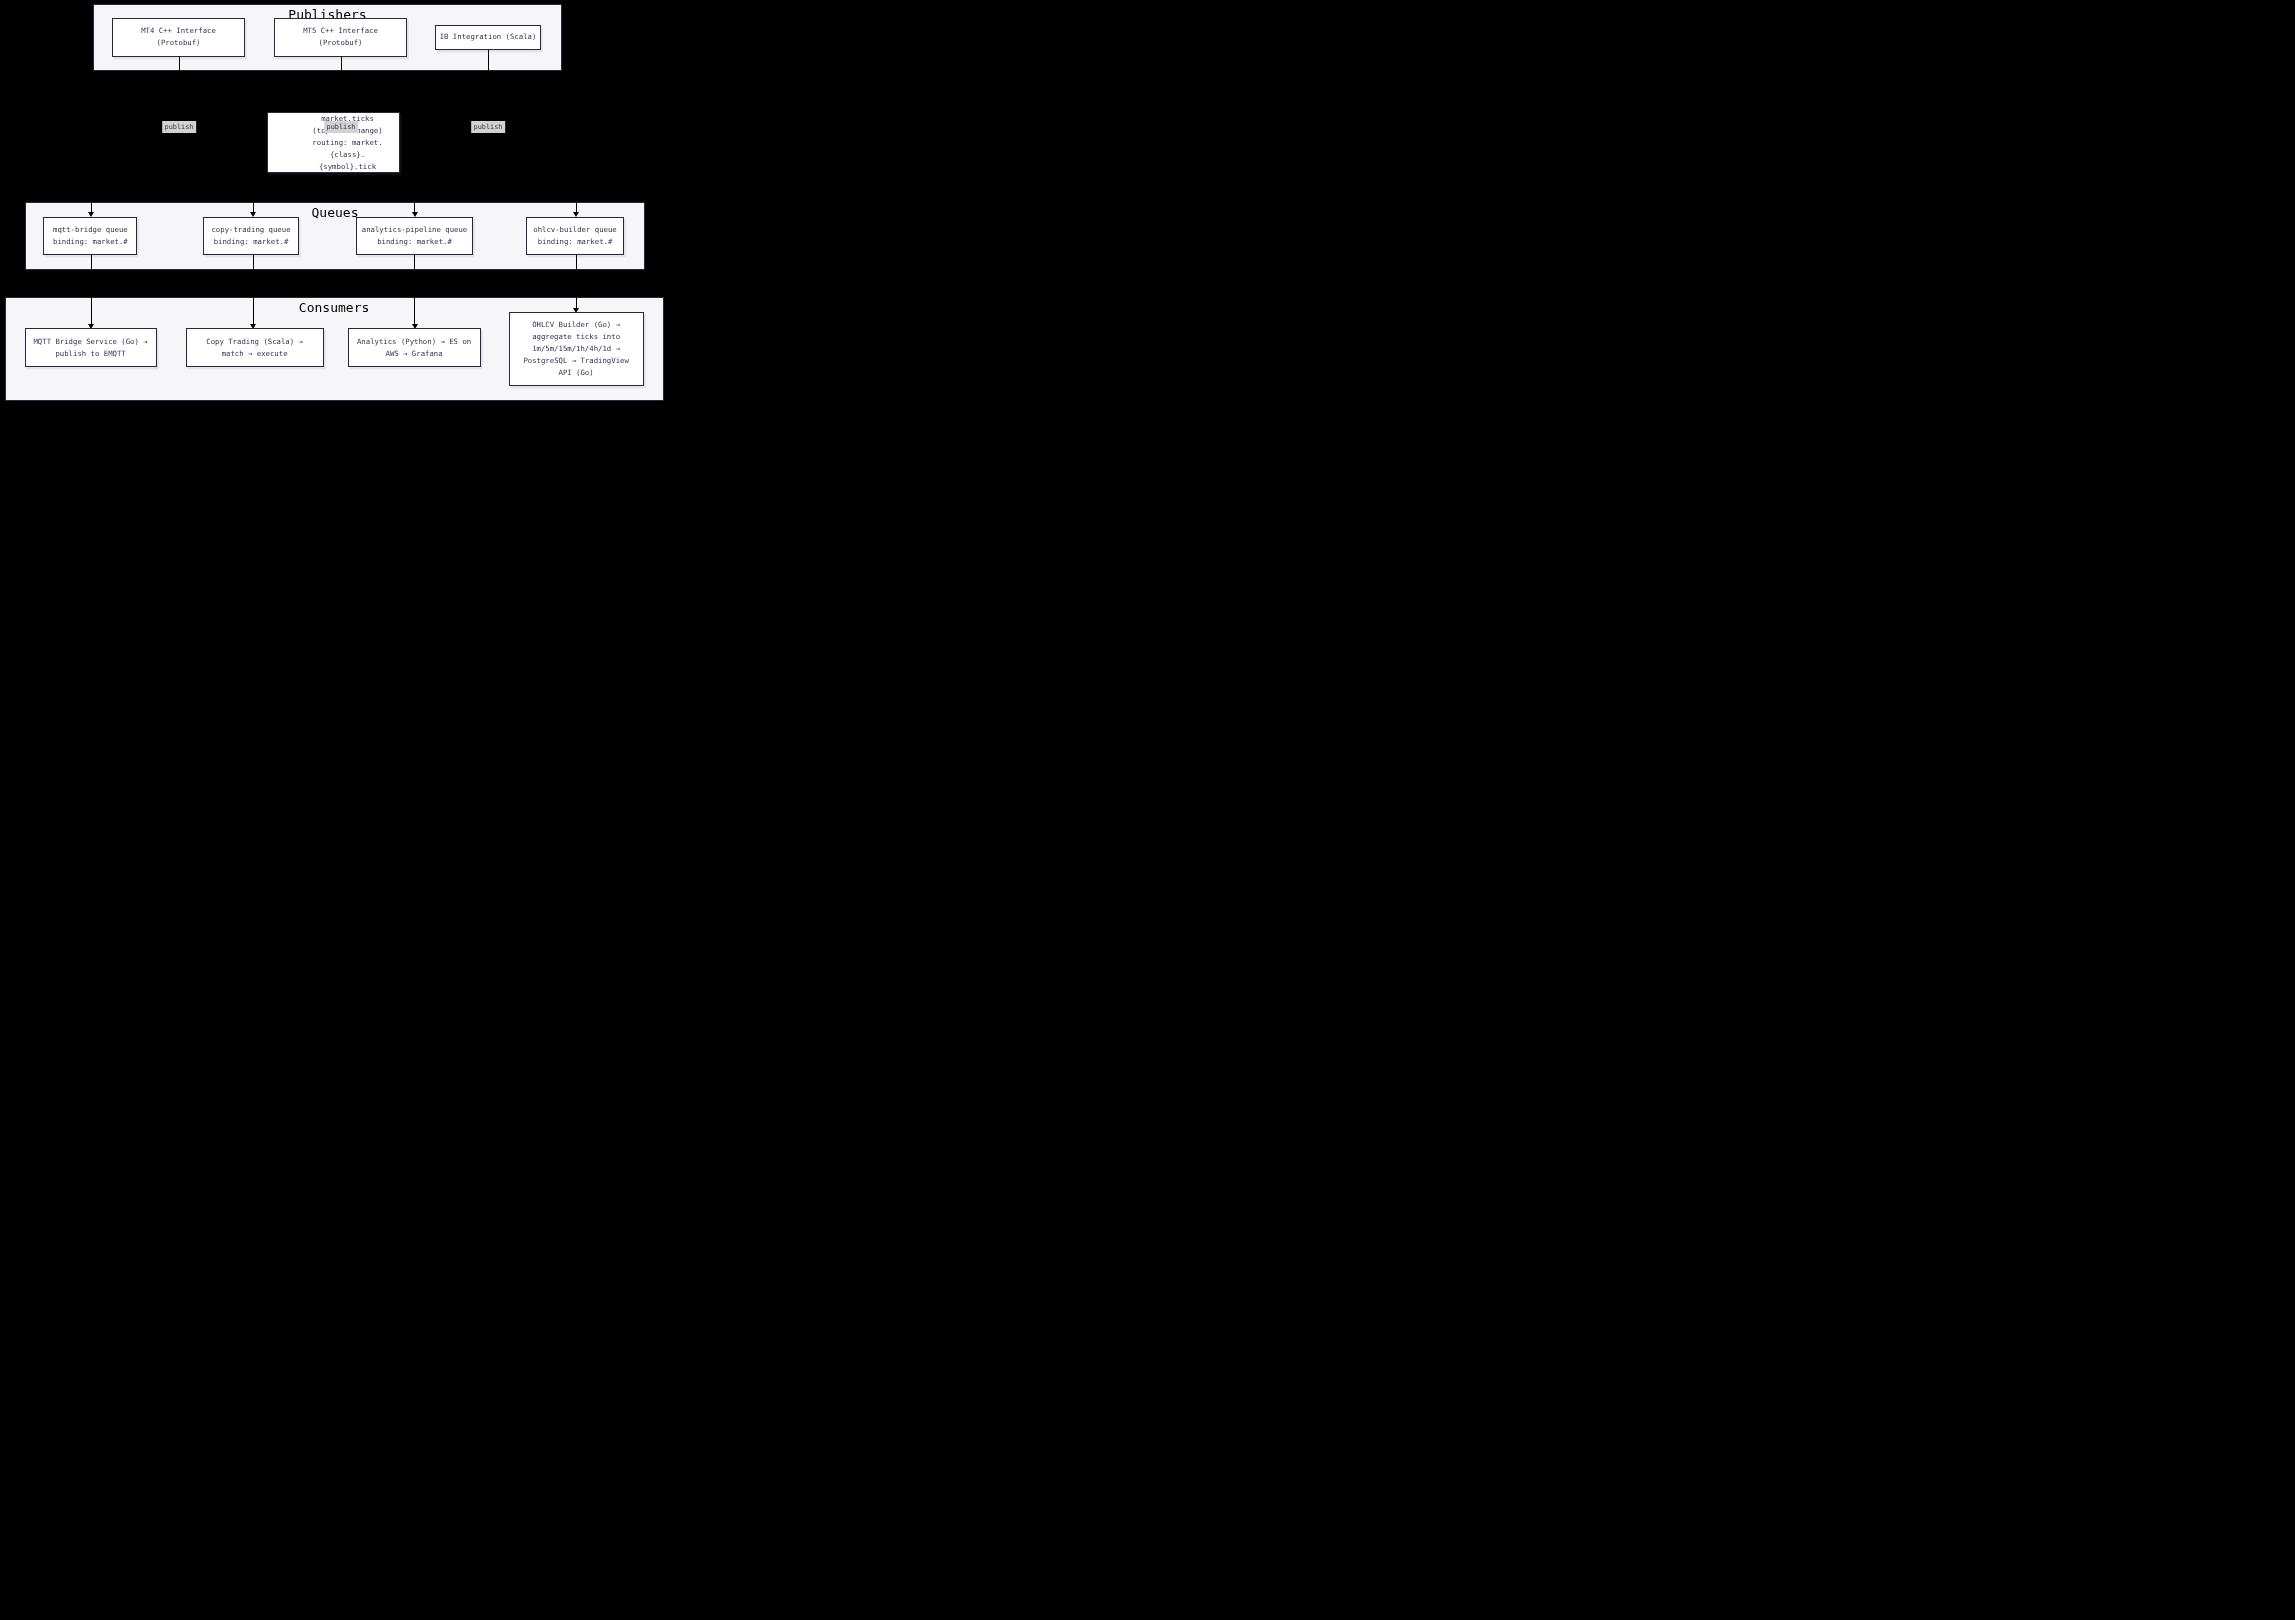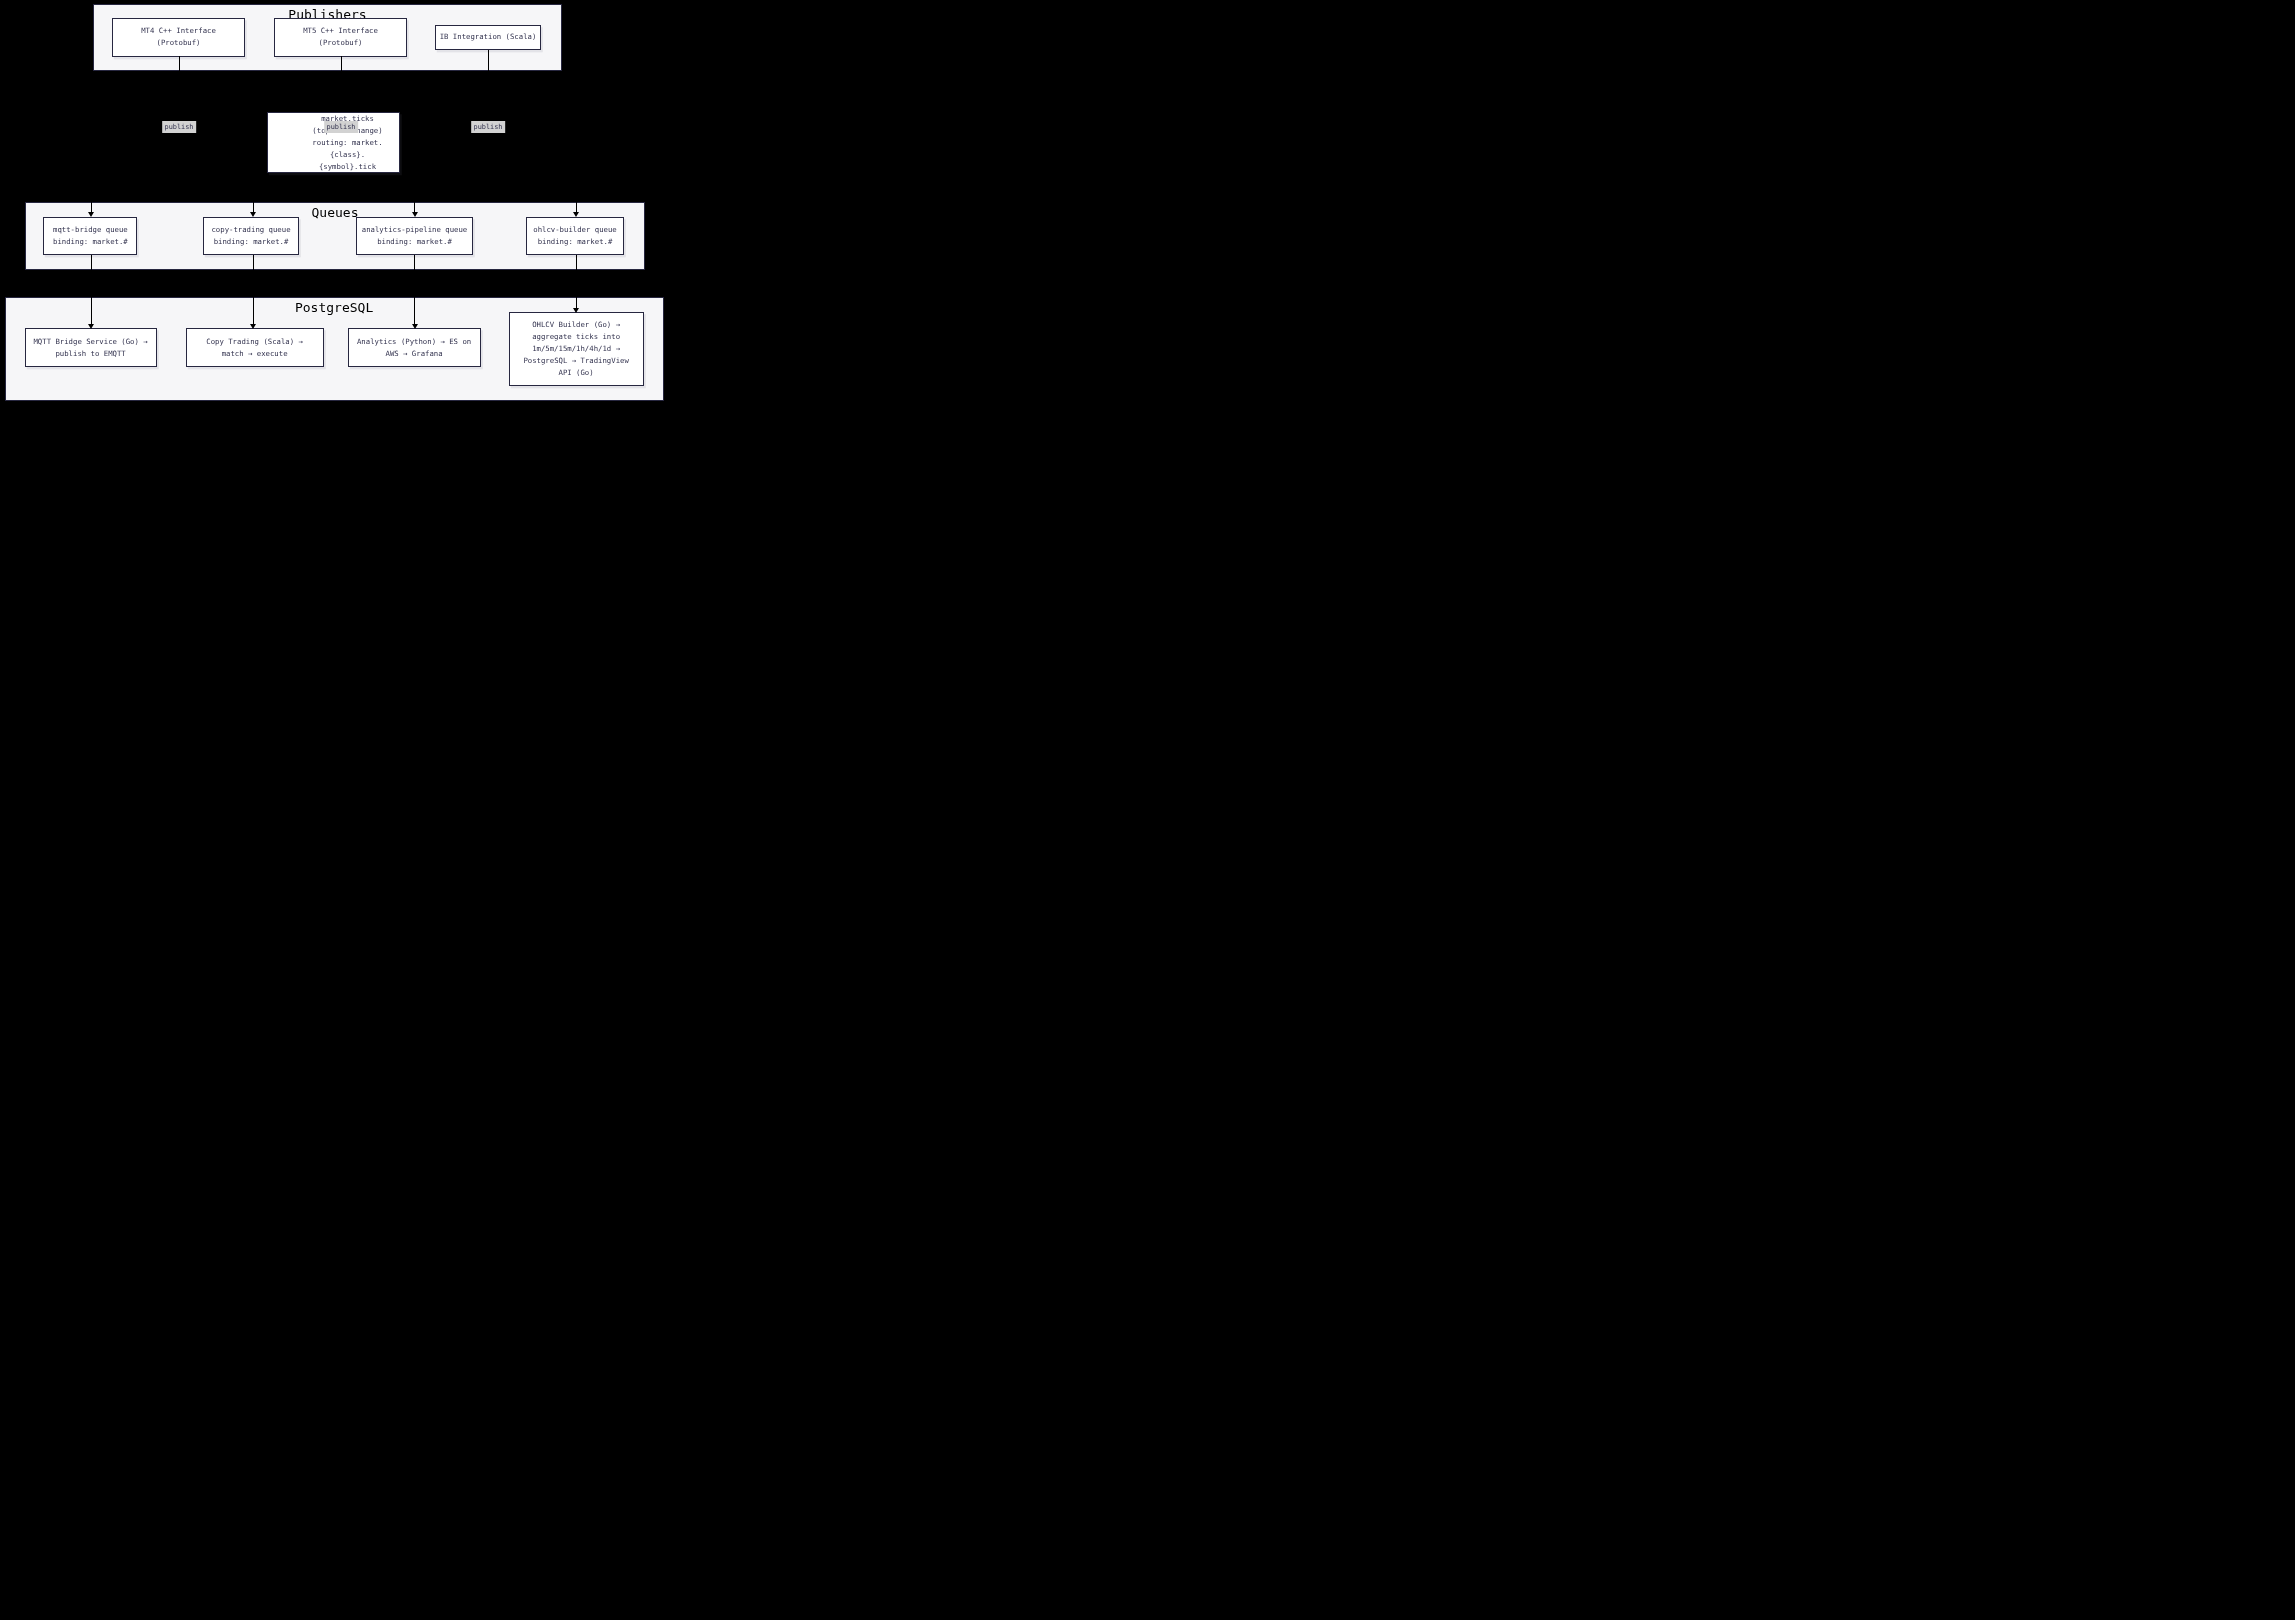--- a/index.html
+++ b/index.html
@@ -102,21 +102,21 @@
 binding: market.#</div>
     <div class="node" style="left:177px; top:14.2px; width:96px; height:38px;">copy-trading queue
 binding: market.#</div>
     <div class="node" style="left:330px; top:14.2px; width:117px; height:38px;">analytics-pipeline queue
 binding: market.#</div>
     <div class="node" style="left:500px; top:14.2px; width:98px; height:38px;">ohlcv-builder queue
 binding: market.#</div>
   </section>
 
   <section class="cluster" style="left:4.6px; top:297px; width:659px; height:104px;">
-    <div class="cluster-title">PostgreSQL</div>
+    <div class="cluster-title">Consumers</div>
     <div class="node" style="left:19px; top:30px; width:132px; height:39px;">MQTT Bridge Service (Go) →
 publish to EMQTT</div>
     <div class="node" style="left:180px; top:30px; width:138px; height:39px;">Copy Trading (Scala) →
 match → execute</div>
     <div class="node" style="left:342px; top:30px; width:133px; height:39px;">Analytics (Python) → ES on
 AWS → Grafana</div>
     <div class="node" style="left:503px; top:13.8px; width:135px; height:74px;">OHLCV Builder (Go) →
 aggregate ticks into
 1m/5m/15m/1h/4h/1d →
 PostgreSQL → TradingView

